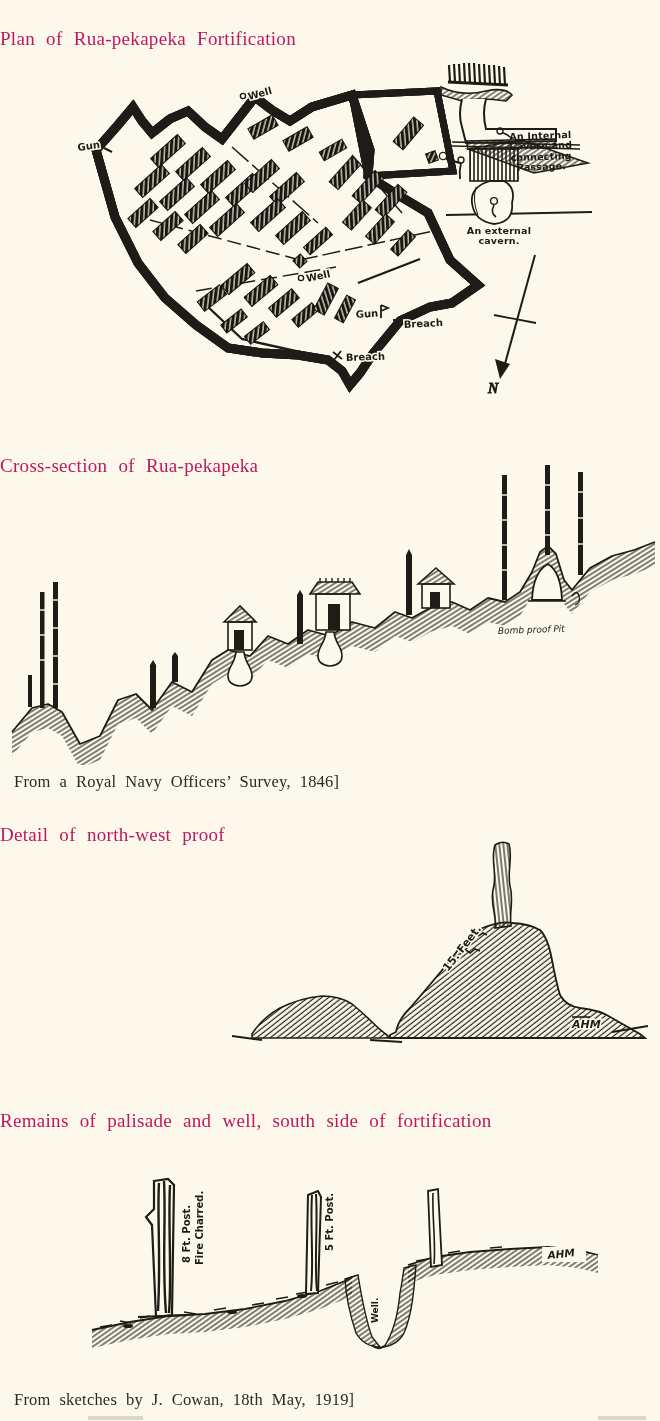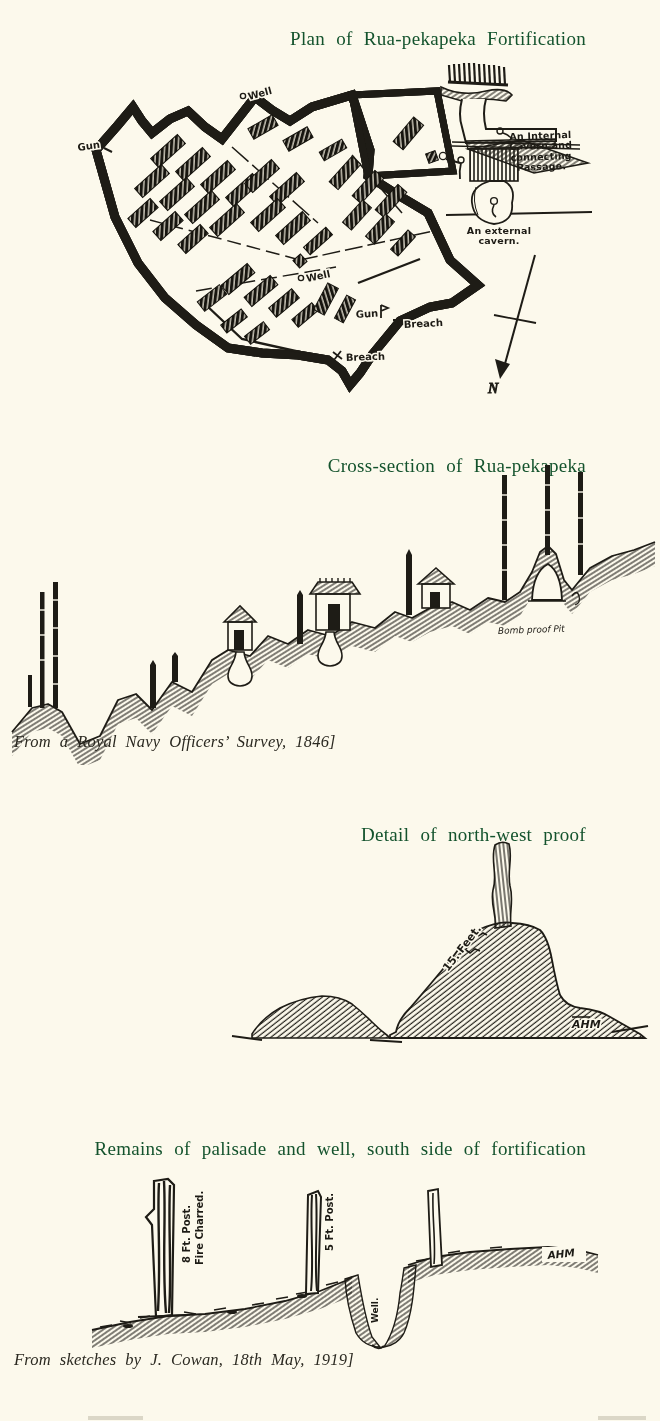--- a/index.html
+++ b/index.html
@@ -1,21 +1,21 @@
 <!DOCTYPE html>
 <html><head>
 <meta charset="utf-8">
 <style>
   html,body{margin:0;padding:0;background:#e8e4d6;}
   .page{position:relative;width:660px;height:1421px;background:#fcf9ec;overflow:hidden;
         font-family:"Liberation Serif",serif;color:#26241d;}
-  .title{position:absolute;left:0;width:586px;text-align:right;font-size:19px;
-         letter-spacing:.3px;word-spacing:.32em;color:#14532d;}
-  .credit{position:absolute;left:14px;font-style:italic;font-size:16.5px;
-          word-spacing:.28em;letter-spacing:.2px;color:#2b2921;}
+  .title{position:absolute;left:0;width:586px;text-align:left;font-size:19px;
+         letter-spacing:.3px;word-spacing:.32em;color:#be185d;}
+  .credit{position:absolute;left:14px;font-size:16.5px;
+          word-spacing:.28em;letter-spacing:.2px;color:#2b2921;margin-top:40px;}
   .inset-cap{position:absolute;font-family:"DejaVu Sans",sans-serif;font-weight:700;
              font-size:9.5px;line-height:1.08;color:#1d1b15;text-align:center;
              white-space:pre-line;letter-spacing:.2px;}
   .it{font-style:italic;}
   svg{position:absolute;left:0;}
   svg text.hand{font-family:"DejaVu Sans",sans-serif;font-weight:700;font-size:10px;
                 fill:#1d1b15;paint-order:stroke;stroke:#fcf9ec;stroke-width:3px;}
   svg text.hand-sm{font-size:9px;}
   svg text.nlet{font-family:"Liberation Serif",serif;font-style:italic;font-size:15px;fill:#1d1b15;}
   .bottom-mark{position:absolute;height:4px;background:#dbd7c7;}
@@ -307,21 +307,21 @@
     </g>
 
     <path d="M495,25 C490,40 498,55 493,70 C490,85 497,95 495,108 L511,106 C509,92 514,80 510,66 C507,50 513,38 509,24 Q502,20 495,25 Z" fill="url(#p3-vl)" stroke="#1e1c16" stroke-width="1.6"></path>
 
     <text class="hand" style="font-size:11px" x="448" y="152" transform="rotate(-52 448 152)">15. Feet.</text>
 
     <line x1="572" y1="197" x2="590" y2="197" stroke="#1e1c16" stroke-width="1.6"></line>
     <text class="hand" style="font-size:11px;font-style:italic" x="572" y="208">AHM</text>
   </svg>
 
-  <div class="title" style="top:1138px">Remains of palisade and well, south side of fortification</div>
+  <div class="title" style="top:1110px">Remains of palisade and well, south side of fortification</div>
 
   <svg style="top:1165px" width="660" height="195" viewBox="0 0 660 195">
     <defs>
       <pattern id="p4-gh" width="4" height="4" patternUnits="userSpaceOnUse" patternTransform="rotate(-35)">
         <line x1="0" y1="2" x2="4" y2="2" stroke="#23211b" stroke-width="1.15"></line>
       </pattern>
     </defs>
 
     <path d="M92,165 L130,157 L168,151 L205,149 L245,144 L285,136 L320,126 L345,116 L352,112
              L352,130 L345,134 L320,144 L285,154 L245,162 L205,167 L168,169 L130,175 L92,183 Z" fill="url(#p4-gh)" stroke="none"></path>

